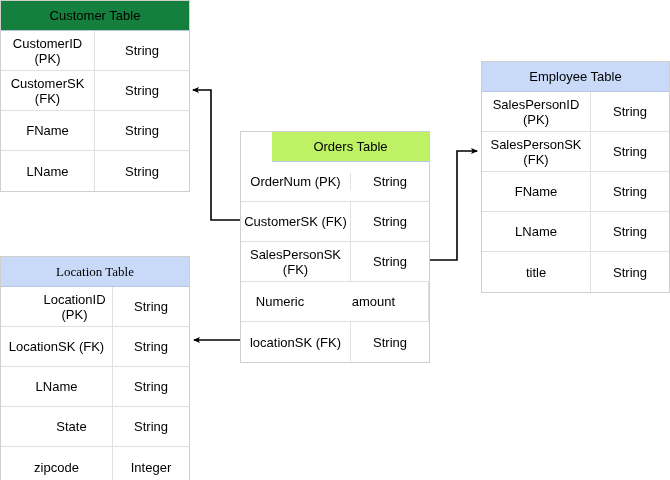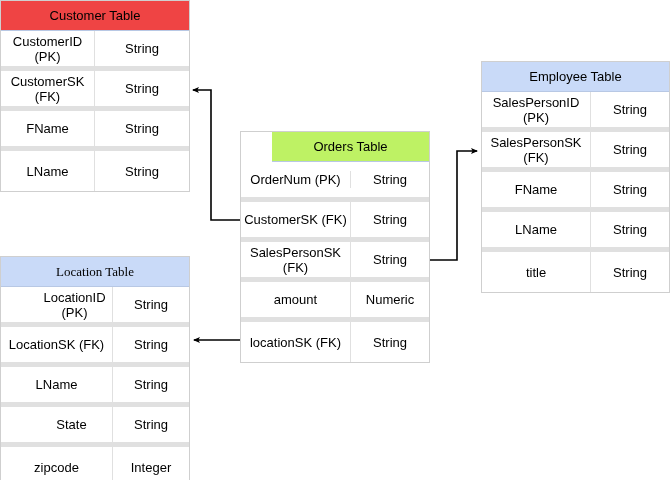--- a/index.html
+++ b/index.html
@@ -38,21 +38,21 @@
     background: #c9daf8;
     border-bottom: 1px solid #b8c8e4;
     color: #000;
     white-space: nowrap;
     overflow: hidden;
   }
   .tbl-row {
     box-sizing: border-box;
     display: flex;
     height: 40px;
-    border-bottom: 5px solid #15803d;
+    border-bottom: 1px solid #15803d;
   }
   .tbl-row:last-child {
     border-bottom: none;
   }
   .cell {
     box-sizing: border-box;
     display: flex;
     align-items: center;
     justify-content: center;
     text-align: center;
@@ -83,21 +83,21 @@
       <marker id="arrowhead" markerWidth="7" markerHeight="7" refX="6" refY="3.2" orient="auto" markerUnits="userSpaceOnUse">
         <path d="M 0 0.2 L 7 3.2 L 0 6.2 L 1.6 3.2 Z" fill="#000000"></path>
       </marker>
     </defs>
     <path fill="none" stroke="#000000" stroke-width="1.6" marker-end="url(#arrowhead)" d="M 240 220 L 211 220 L 211 90 L 193 90"></path>
     <path fill="none" stroke="#000000" stroke-width="1.6" marker-end="url(#arrowhead)" d="M 430 260 L 457 260 L 457 151 L 477 151"></path>
     <path fill="none" stroke="#000000" stroke-width="1.6" marker-end="url(#arrowhead)" d="M 240 340 L 194 340"></path>
   </svg>
 
   <div class="table-box" style="left: 0px; top: 0px; width: 190px; border-color: rgb(207, 207, 207);">
-    <div class="tbl-header" style="background: #ef4444;">Customer Table</div>
+    <div class="tbl-header" style="background: #15803d;">Customer Table</div>
     <div class="tbl-body">
         <div class="tbl-row" style="border-bottom-color: rgb(224, 224, 224);">
           <div class="cell cell-name" style="width: 94px; flex: 0 0 94px; border-right-color: rgb(224, 224, 224);">CustomerID (PK)</div>
           <div class="cell cell-type" style="flex: 1 1 auto;">String</div>
         </div>
         <div class="tbl-row" style="border-bottom-color: rgb(224, 224, 224);">
           <div class="cell cell-name" style="width: 94px; flex: 0 0 94px; border-right-color: rgb(224, 224, 224);">CustomerSK (FK)</div>
           <div class="cell cell-type" style="flex: 1 1 auto;">String</div>
         </div>
         <div class="tbl-row" style="border-bottom-color: rgb(224, 224, 224);">
@@ -146,22 +146,22 @@
         </div>
         <div class="tbl-row" style="border-bottom-color: rgb(224, 224, 224);">
           <div class="cell cell-name" style="width: 110px; flex: 0 0 110px; border-right-color: rgb(224, 224, 224);">CustomerSK (FK)</div>
           <div class="cell cell-type" style="flex: 1 1 auto;">String</div>
         </div>
         <div class="tbl-row" style="border-bottom-color: rgb(224, 224, 224);">
           <div class="cell cell-name" style="width: 110px; flex: 0 0 110px; border-right-color: rgb(224, 224, 224);">SalesPersonSK (FK)</div>
           <div class="cell cell-type" style="flex: 1 1 auto;">String</div>
         </div>
         <div class="tbl-row" style="border-bottom-color: rgb(224, 224, 224);">
+          <div class="cell cell-type" style="flex: 1 1 auto;">Numeric</div>
           <div class="cell cell-name" style="width: 110px; flex: 0 0 110px; border-right-color: rgb(224, 224, 224);">amount</div>
-          <div class="cell cell-type" style="flex: 1 1 auto;">Numeric</div>
         </div>
         <div class="tbl-row" style="border-bottom-color: rgb(224, 224, 224);">
           <div class="cell cell-name" style="width: 110px; flex: 0 0 110px; border-right-color: rgb(224, 224, 224);">locationSK (FK)</div>
           <div class="cell cell-type" style="flex: 1 1 auto;">String</div>
         </div>
       </div>
   </div>
 
   <div class="table-box" style="left: 481px; top: 61px; width: 189px; border-color: rgb(207, 207, 207);">
     <div class="tbl-header" style="background: rgb(201, 218, 248);">Employee Table</div>

